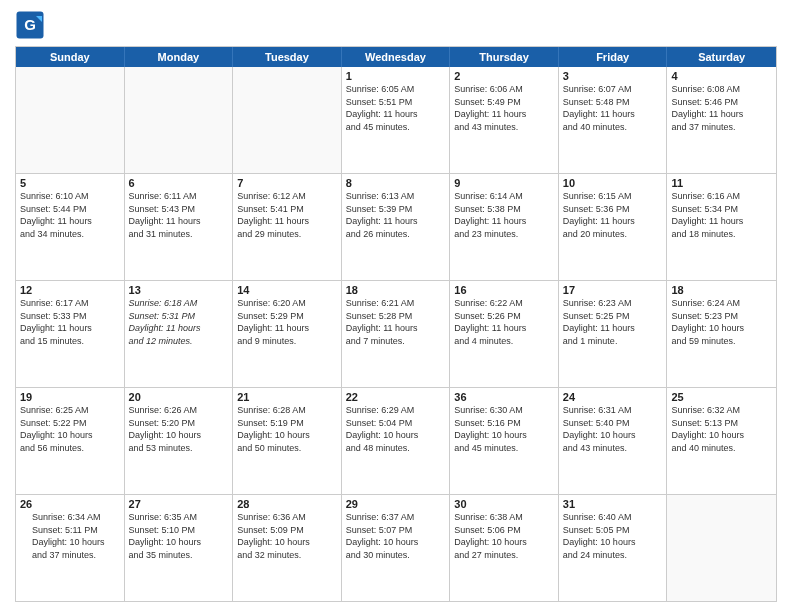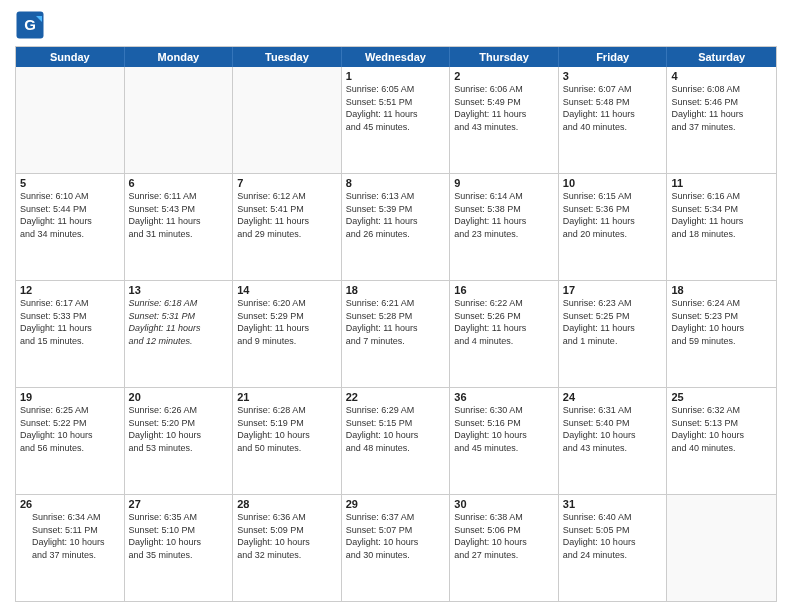--- a/index.html
+++ b/index.html
@@ -302,21 +302,21 @@
           <div class="day-cell">
             <div class="day-number">21</div>
             <div class="day-info" style="white-space: pre-line;">Sunrise: 6:28 AM
 Sunset: 5:19 PM
 Daylight: 10 hours
 and 50 minutes.</div>
           </div>
           <div class="day-cell">
             <div class="day-number">22</div>
             <div class="day-info" style="white-space: pre-line;">Sunrise: 6:29 AM
-Sunset: 5:15 PM
+Sunset: 5:04 PM
 Daylight: 10 hours
 and 48 minutes.</div>
           </div>
           <div class="day-cell">
             <div class="day-number">36</div>
             <div class="day-info" style="white-space: pre-line;">Sunrise: 6:30 AM
 Sunset: 5:16 PM
 Daylight: 10 hours
 and 45 minutes.</div>
           </div>

